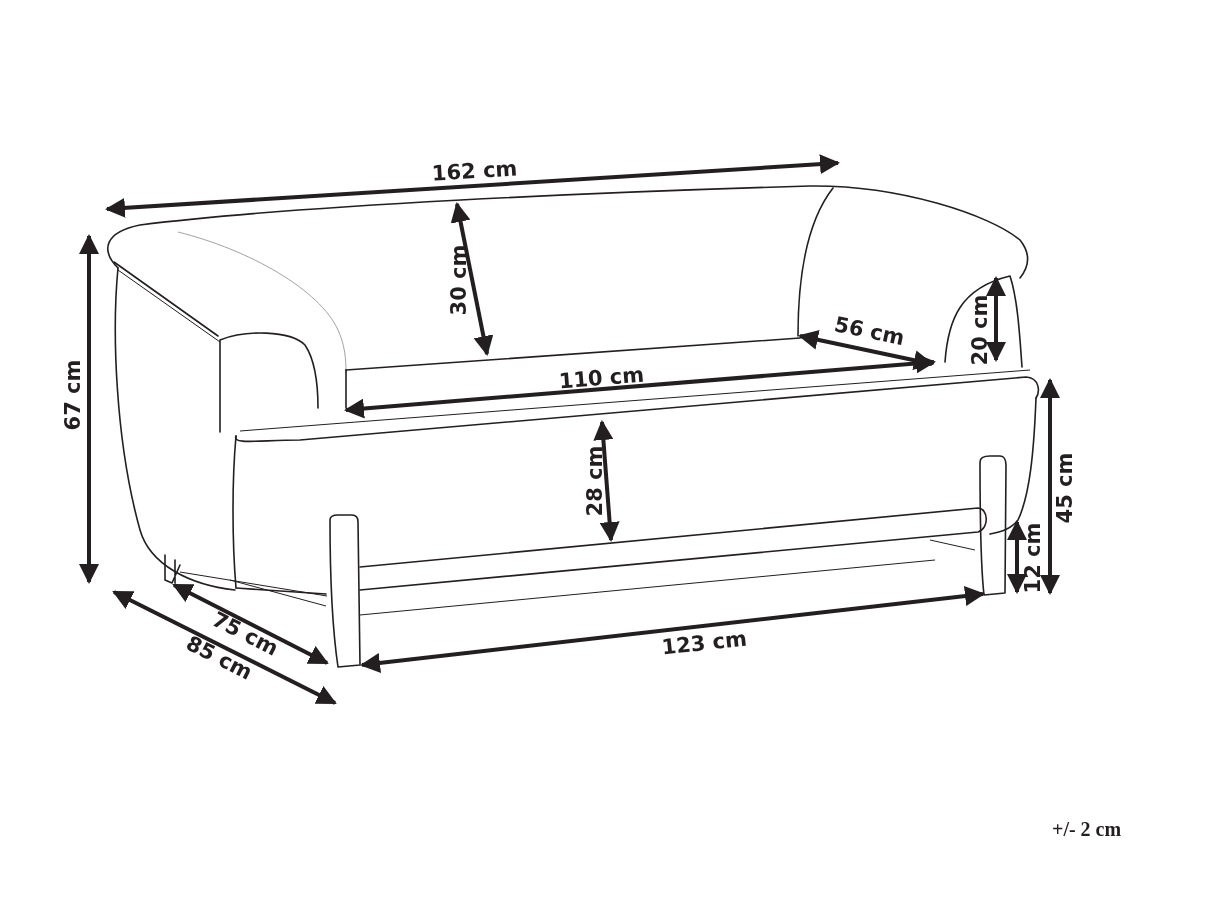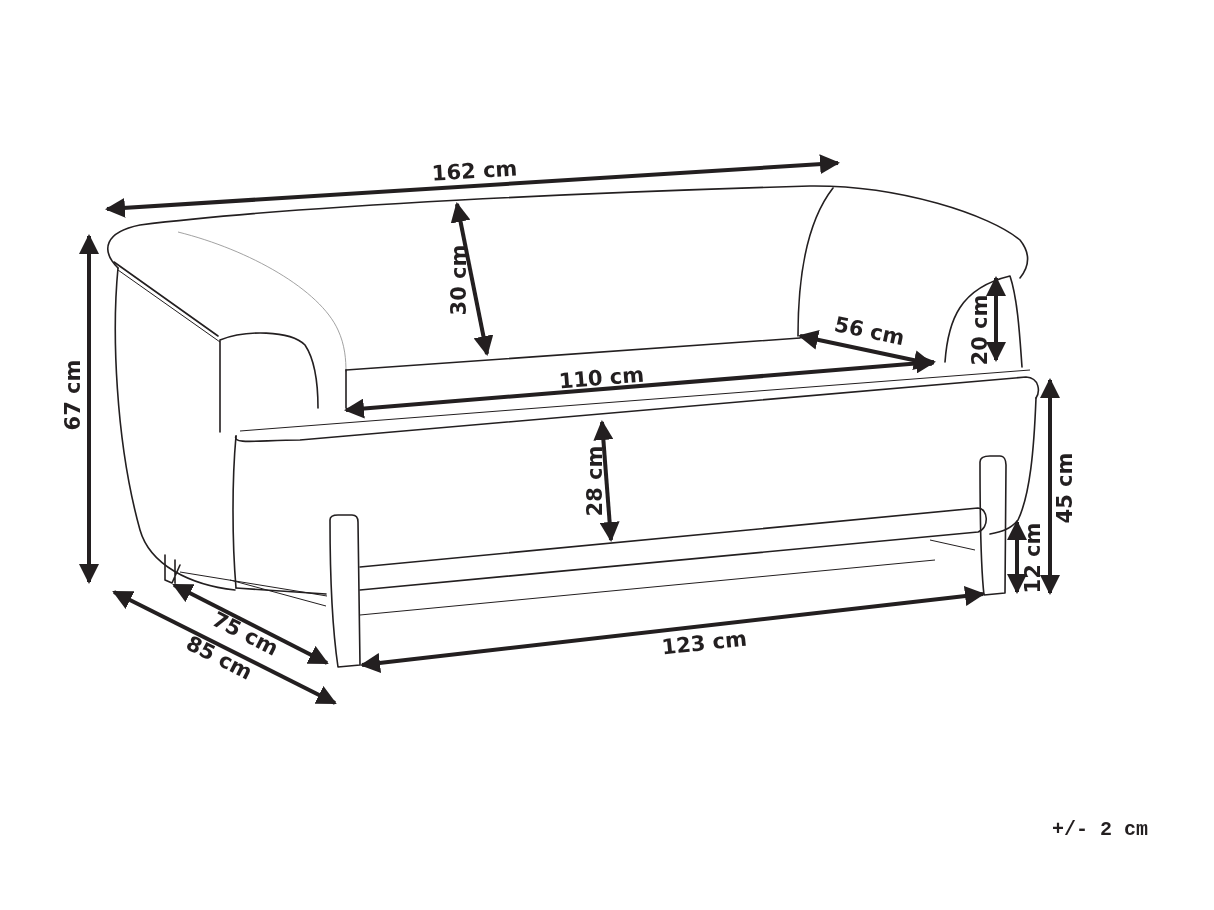--- a/index.html
+++ b/index.html
@@ -10,21 +10,21 @@
       font-weight: bold;
       font-size: 21px;
       fill: #231f20;
     }
     .outline { fill: none; stroke: #231f20; stroke-width: 1.6; stroke-linejoin: round; stroke-linecap: round; }
     .thin { fill: none; stroke: #231f20; stroke-width: 1; }
     .faint { fill: none; stroke: #8a8a8a; stroke-width: 0.8; }
     .dim { fill: none; stroke: #231f20; stroke-width: 4; stroke-linecap: butt; }
     .tolerance {
       position: absolute; left: 1052px; top: 818px;
-      font-family: Liberation Mono, monospace;
+      font-family: Liberation Serif, serif;
       font-weight: bold; font-size: 20px; color: #231f20;
     }
   </style>
 </head>
 <body>
 
 <div id="stage">
   <svg width="1214" height="910" viewBox="0 0 1214 910" xmlns="http://www.w3.org/2000/svg">
     <defs>
       <marker id="arr" viewBox="0 0 10 10" refX="9" refY="5" markerWidth="5" markerHeight="5" orient="auto-start-reverse">

